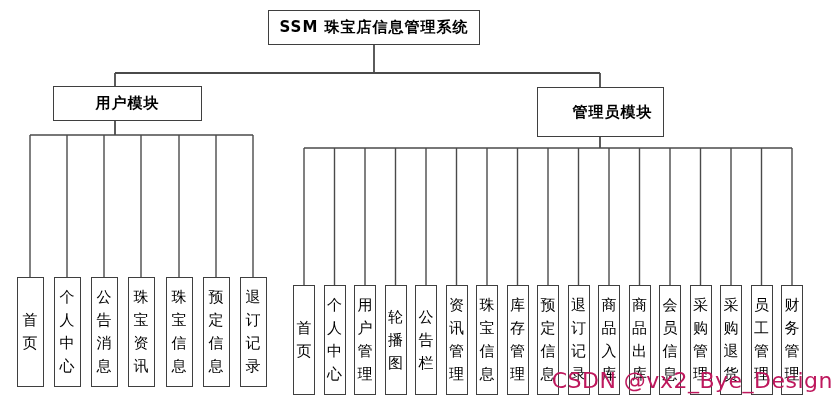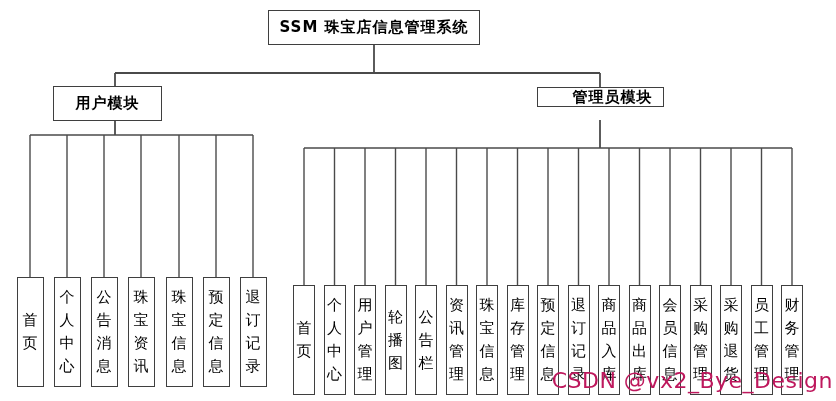--- a/index.html
+++ b/index.html
@@ -36,22 +36,22 @@
   .root-box {
     left: 268px; top: 10px;
     width: 212px; height: 35px;
     font-size: 15px;
     letter-spacing: 1px;
   }
   .module-box {
     font-size: 15px;
     letter-spacing: 1px;
   }
-  #module-user { left: 53px; top: 86px; width: 109px; height: 35px; }
-  #module-admin { left: 537px; top: 87px; width: 127px; height: 20px; padding-left: 24px; }
+  #module-user { left: 53px; top: 86px; width: 149px; height: 35px; }
+  #module-admin { left: 537px; top: 87px; width: 127px; height: 50px; padding-left: 24px; }
   .leaf {
     position: absolute;
     box-sizing: border-box;
     background: #ffffff;
     border: 1.5px solid #3f3f3f;
     display: flex;
     align-items: center;
     justify-content: center;
     z-index: 2;
   }

